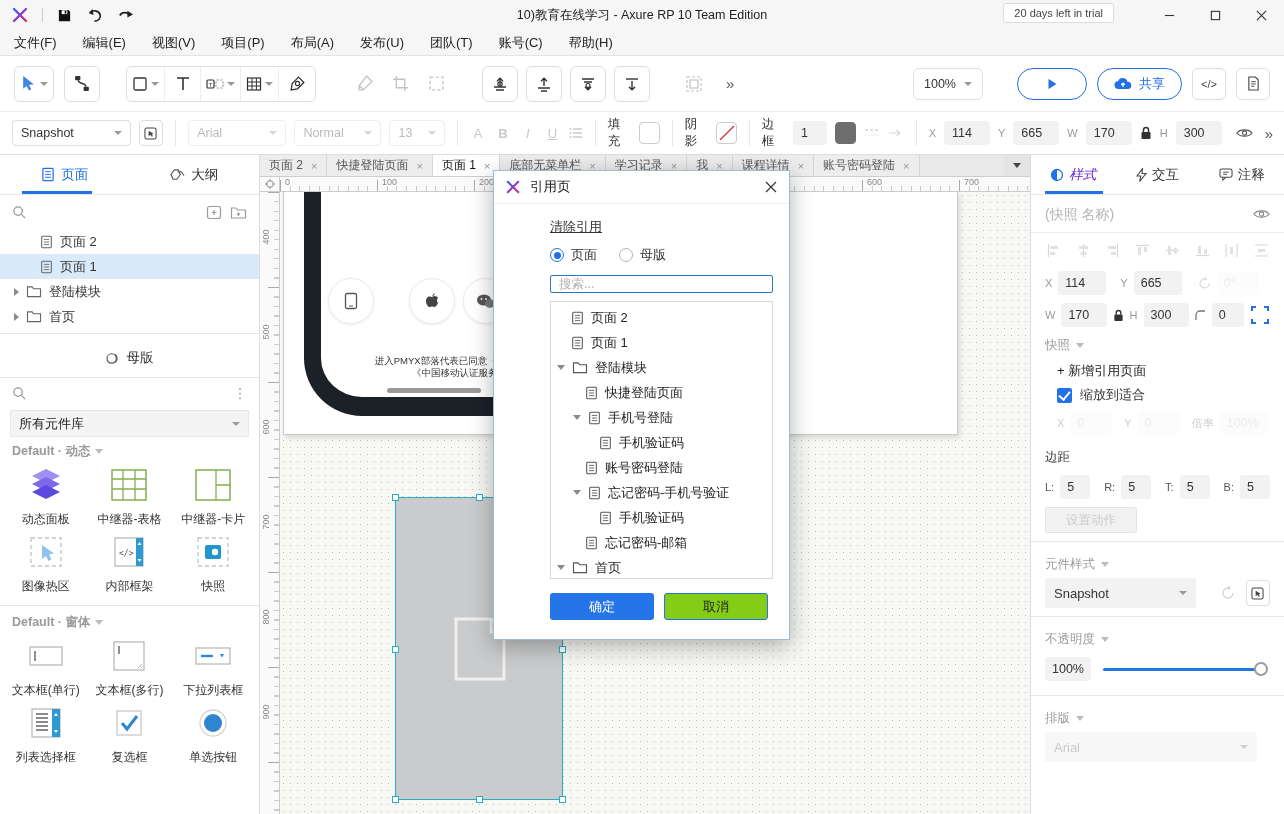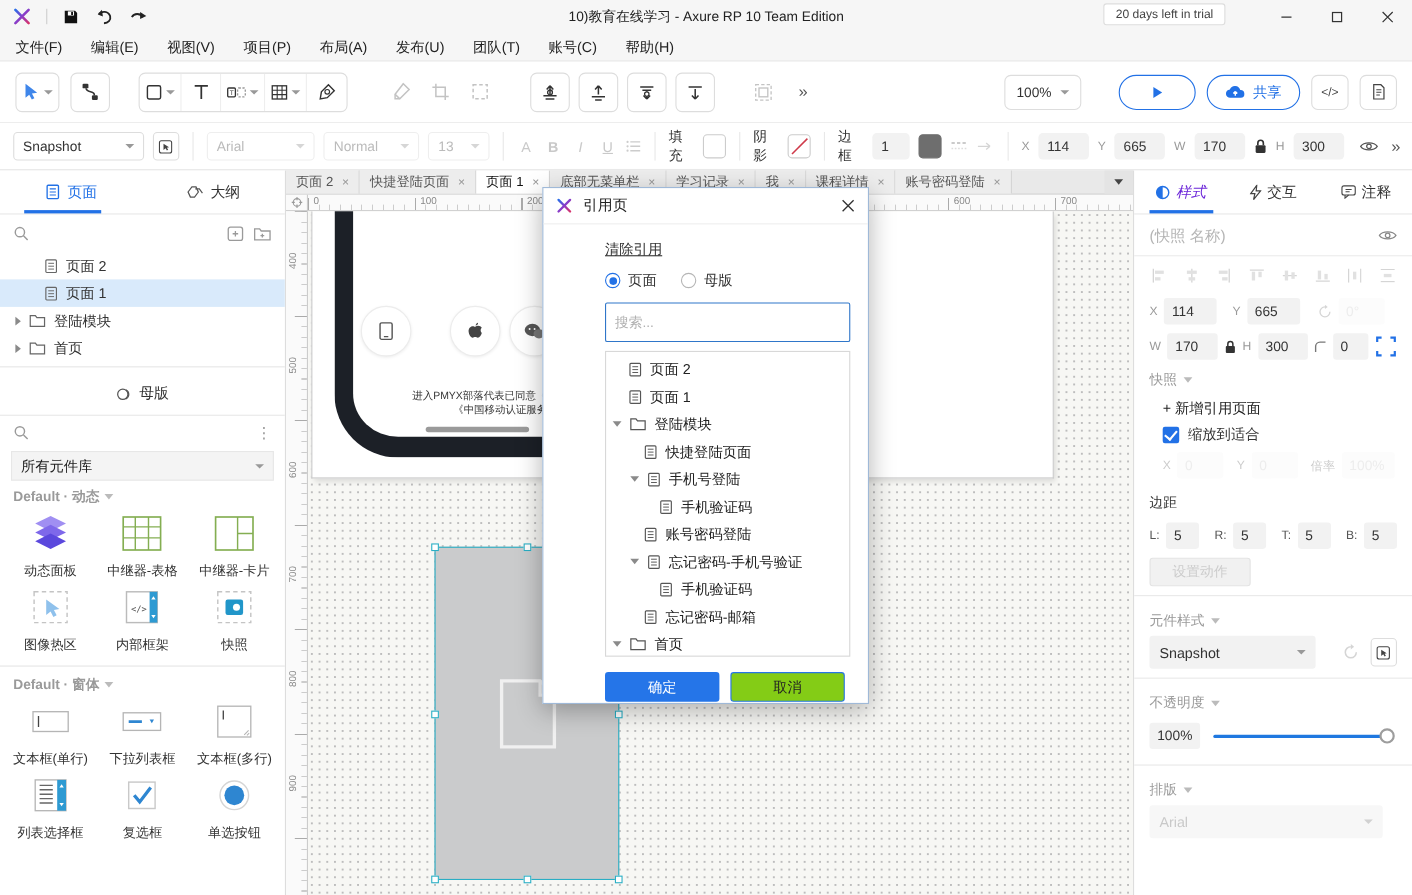--- a/index.html
+++ b/index.html
@@ -114,21 +114,21 @@
   .dialog { position:absolute; left:493px; top:170px; width:297px; height:470px; background:#fff; border:1px solid #9fb9d8; box-shadow:0 6px 22px rgba(0,0,0,.3); z-index:50; }
   .dtitle { height:33px; display:flex; align-items:center; gap:10px; padding:0 12px; border-bottom:1px solid #eee; }
   .dtitle .dlabel { font-size:13.5px; color:#222; flex:1; }
   .dbody { padding:10px 16px 0;margin-left:40px; }
   .clearlink { display:inline-block; font-size:13px; color:#333; text-decoration:underline; margin:4px 0 10px; }
   .radiorow { display:flex; align-items:center; gap:22px; margin-bottom:11px; }
   .radio { display:flex; align-items:center; gap:7px; font-size:13px; }
   .rdot { width:14px; height:14px; border-radius:50%; border:1px solid #b5b5b5; background:#fff; position:relative; }
   .rdot.on { border:1px solid #2271e6; }
   .rdot.on::after { content:""; position:absolute; left:2.5px; top:2.5px; width:7px; height:7px; border-radius:50%; background:#2271e6; }
-  .dsearch { width:100%; height:36px; border:1px solid #2f76c9; border-radius:2px; padding:0 8px; font-size:12.5px; font-family:inherit; outline:none; color:#0f172a; }
+  .dsearch { width:100%; height:18px; border:1px solid #2f76c9; border-radius:2px; padding:0 8px; font-size:12.5px; font-family:inherit; outline:none; color:#0f172a; }
   .dsearch::placeholder { color:#b0b0b0; }
   .dtree { margin-top:8px; border:1px solid #d8d8d8; height:278px; overflow:hidden; padding-top:3px; }
   .trow { height:25px; display:flex; align-items:center; gap:7px; font-size:13px; color:#222; }
   .dbtns { display:flex; gap:10px; padding:14px 0 0; }
   .btn { width:104px; height:27px; border-radius:3px; display:flex; align-items:center; justify-content:center; font-size:13px; }
   .btn.primary { background:#2575e8; color:#fff; }
   .btn.ghost { background:#84cc16; border:1px solid #2575e8; color:#222; }
   svg { display:block; }
 </style>
 </head>
@@ -580,37 +580,37 @@
         <span class="cico">
           <svg width="38" height="24" viewBox="0 0 38 24">
               <rect x="3" y="3" width="32" height="18" fill="#fff" stroke="#b5b5b5" stroke-width="1.2"></rect>
               <line x1="8" y1="7" x2="8" y2="17" stroke="#444" stroke-width="1.2"></line>
             </svg>
         </span>
         <span class="clab">文本框(单行)</span>
       </div>
       <div class="comp">
         <span class="cico">
+          <svg width="36" height="32" viewBox="0 0 36 32">
+              <rect x="3" y="2" width="30" height="28" fill="#fff" stroke="#b5b5b5" stroke-width="1.2"></rect>
+              <line x1="8" y1="6" x2="8" y2="14" stroke="#444" stroke-width="1.2"></line>
+              <path d="M27 28 L31 24 M29.5 28.5 L31.5 26.5" stroke="#b5b5b5" stroke-width="1"></path>
+            </svg>
+        </span>
+        <span class="clab">文本框(多行)</span>
+      </div>
+      <div class="comp">
+        <span class="cico">
           <svg width="40" height="24" viewBox="0 0 40 24">
               <rect x="3" y="4" width="34" height="16" fill="#fff" stroke="#b5b5b5" stroke-width="1.2"></rect>
               <line x1="8" y1="12" x2="20" y2="12" stroke="#2e86d1" stroke-width="2.4"></line>
               <path d="M27 10 L31 10 L29 13.4 Z" fill="#2e86d1"></path>
             </svg>
         </span>
         <span class="clab">下拉列表框</span>
-      </div>
-      <div class="comp">
-        <span class="cico">
-          <svg width="36" height="32" viewBox="0 0 36 32">
-              <rect x="3" y="2" width="30" height="28" fill="#fff" stroke="#b5b5b5" stroke-width="1.2"></rect>
-              <line x1="8" y1="6" x2="8" y2="14" stroke="#444" stroke-width="1.2"></line>
-              <path d="M27 28 L31 24 M29.5 28.5 L31.5 26.5" stroke="#b5b5b5" stroke-width="1"></path>
-            </svg>
-        </span>
-        <span class="clab">文本框(多行)</span>
       </div>
       <div class="comp">
         <span class="cico">
           <svg width="36" height="34" viewBox="0 0 36 34">
               <rect x="4" y="3" width="28" height="28" fill="#fff" stroke="#b5b5b5" stroke-width="1.2"></rect>
               <path d="M8 8 H20 M8 12 H20 M8 16 H20 M8 20 H20 M8 24 H20" stroke="#666" stroke-width="1.3"></path>
               <rect x="24" y="3" width="8" height="28" fill="#2e9ad2"></rect>
               <path d="M28 7 L26 10 H30 Z" fill="#fff"></path>
               <path d="M28 27 L26 24 H30 Z" fill="#fff"></path>
             </svg>

